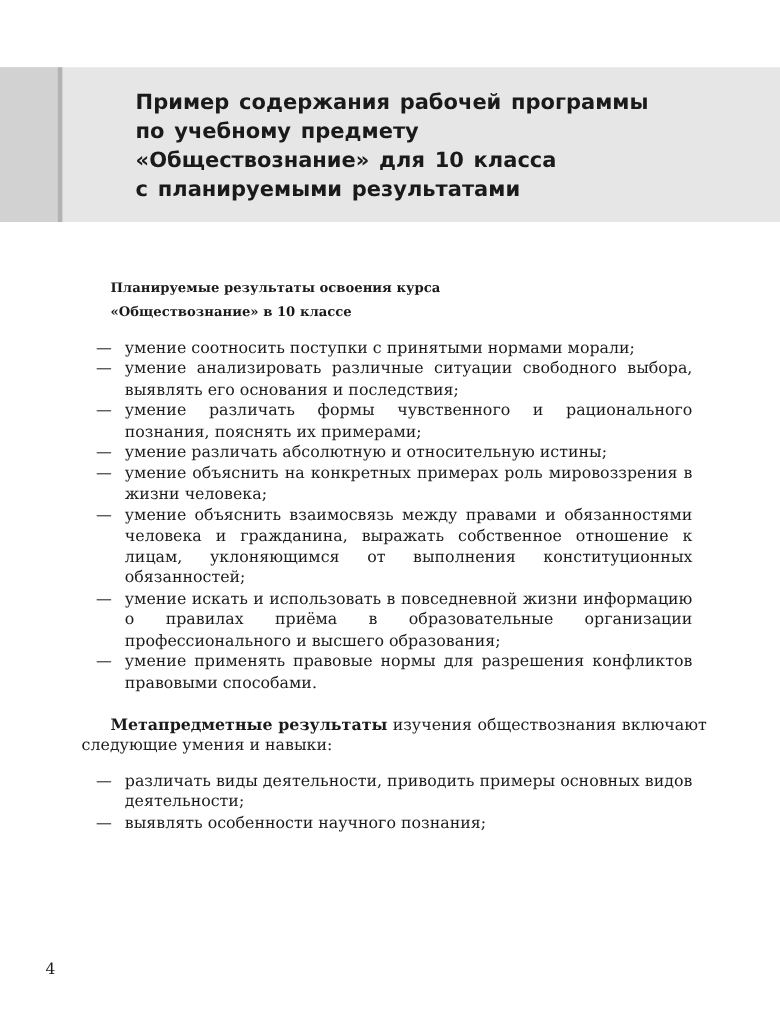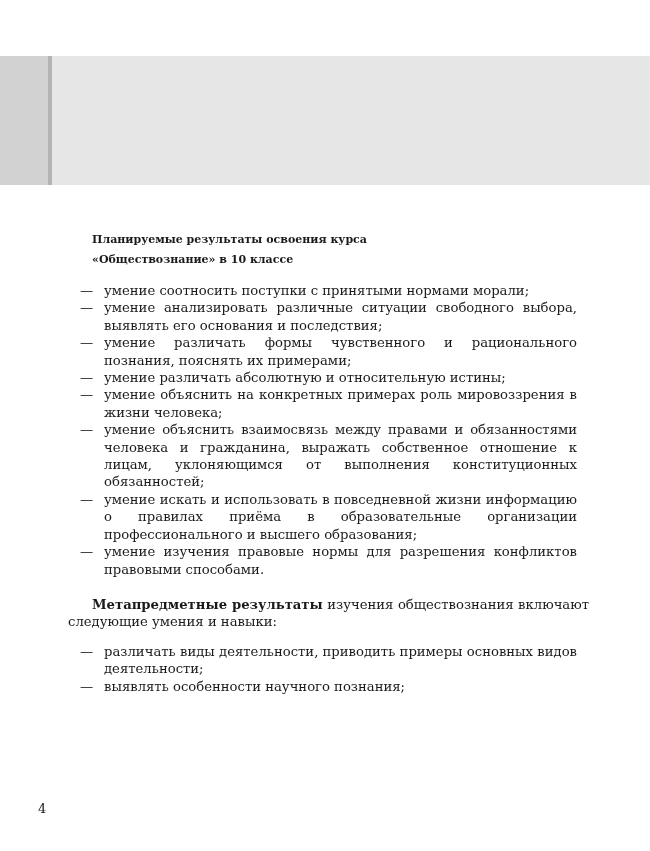--- a/index.html
+++ b/index.html
@@ -37,37 +37,43 @@
     position: absolute; left: 38px; top: 801px;
     font-family: "DejaVu Serif", serif; font-size: 13px; color: #1a1a1a;
   }
 </style>
 </head>
 <body>
 
 <div class="banner">
   <div class="banner-left"></div>
   <div class="banner-bar"></div>
+  <h1 class="banner-title" style="margin:0;">
+    <span>Пример содержания рабочей программы</span>
+    <span>по учебному предмету</span>
+    <span>«Обществознание» для 10 класса</span>
+    <span>с планируемыми результатами</span>
+  </h1>
 </div>
 
 <div class="content">
   <h2 class="section-heading">
     <span>Планируемые результаты освоения курса</span>
     <span>«Обществознание» в 10 классе</span>
   </h2>
 
   <ul class="dash">
     <li>умение соотносить поступки с принятыми нормами морали;</li>
     <li>умение анализировать различные ситуации свободного выбора, выявлять его основания и последствия;</li>
     <li>умение различать формы чувственного и рационального познания, пояснять их примерами;</li>
     <li>умение различать абсолютную и относительную истины;</li>
     <li>умение объяснить на конкретных примерах роль мировоззрения в жизни человека;</li>
     <li>умение объяснить взаимосвязь между правами и обязанностями человека и гражданина, выражать собственное отношение к лицам, уклоняющимся от выполнения конституционных обязанностей;</li>
     <li>умение искать и использовать в повседневной жизни информацию о правилах приёма в образовательные организации профессионального и высшего образования;</li>
-    <li>умение изучения правовые нормы для разрешения конфликтов правовыми способами.</li>
+    <li>умение применять правовые нормы для разрешения конфликтов правовыми способами.</li>
   </ul>
 
   <p class="para meta"><b>Метапредметные результаты</b><span> изучения обществознания включают следующие умения и навыки:</span></p>
   <ul class="dash">
     <li>различать виды деятельности, приводить примеры основных видов деятельности;</li>
     <li>выявлять особенности научного познания;</li>
   </ul>
 </div>
 
 <div class="page-num">4</div>

